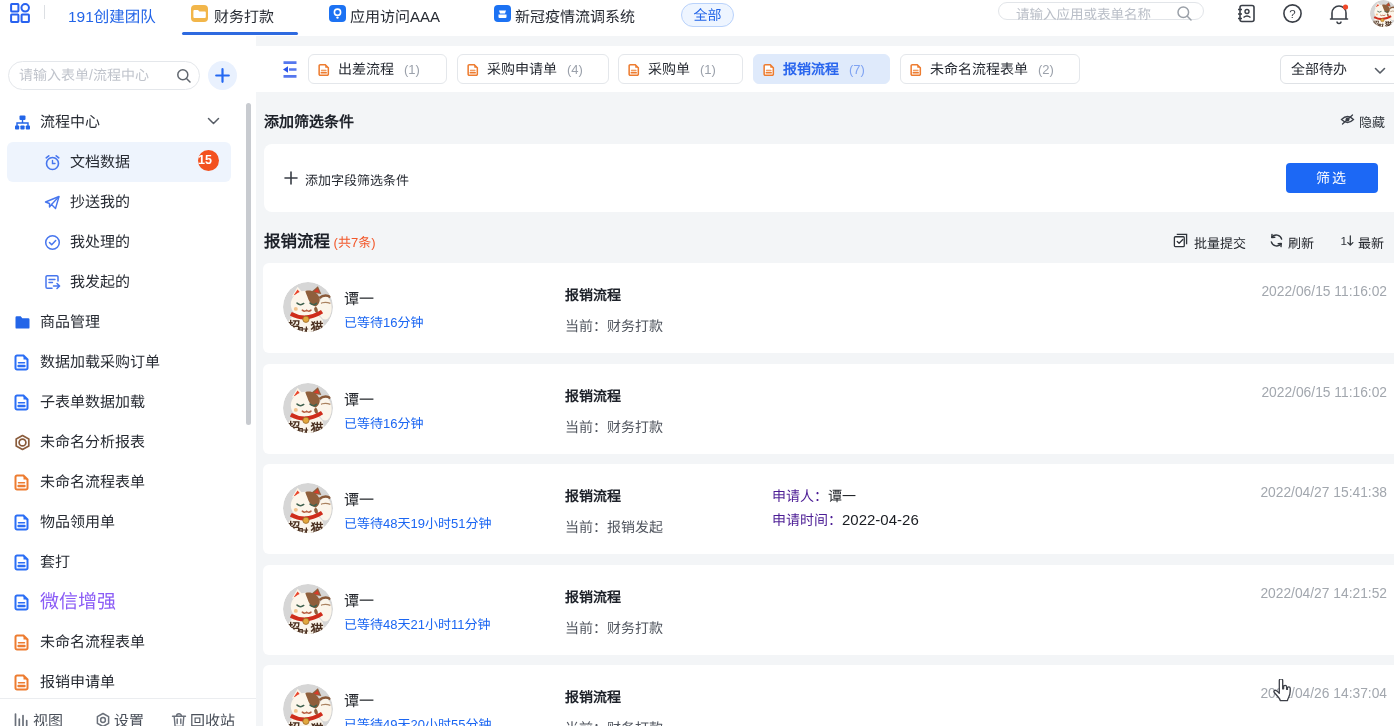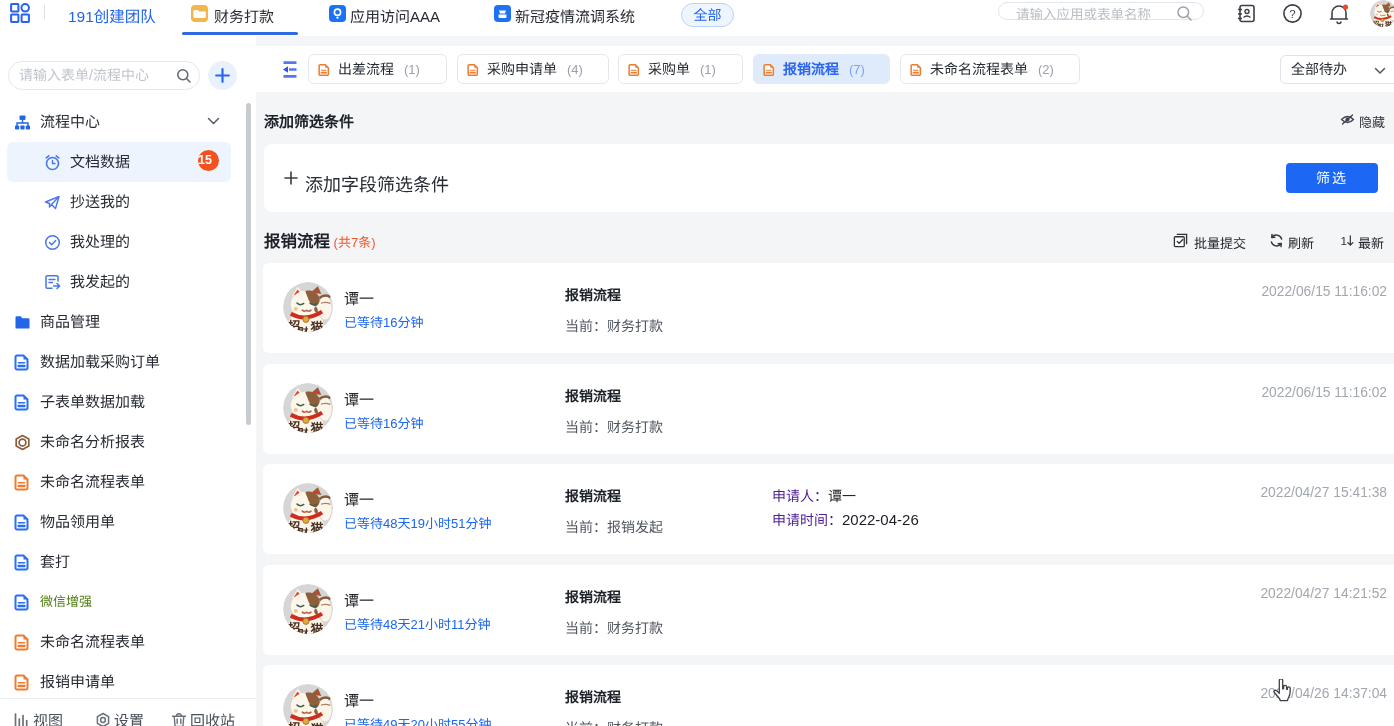--- a/index.html
+++ b/index.html
@@ -239,21 +239,21 @@
       <div class="srow" style="top:506px">
         <svg style="position:absolute;left:14px;top:12px" width="17" height="17" viewBox="0 0 17 17">
           <use href="#docblue"></use>
         </svg>
         <div style="position:absolute;left:40px;height:40px;line-height:40px;font-size:15px;color:#272b33;white-space:nowrap">套打</div>
       </div>
       <div class="srow" style="top:546px">
         <svg style="position:absolute;left:14px;top:12px" width="17" height="17" viewBox="0 0 17 17">
           <use href="#docblue"></use>
         </svg>
-        <div style="position:absolute;left:40px;height:40px;line-height:40px;font-size:13px;color:#4d7c0f;white-space:nowrap">微信增强</div>
+        <div style="position:absolute;left:40px;height:40px;line-height:40px;font-size:19px;color:#8b5cf6;white-space:nowrap">微信增强</div>
       </div>
       <div class="srow" style="top:586px">
         <svg style="position:absolute;left:14px;top:12px" width="17" height="17" viewBox="0 0 17 17">
           <use href="#docorange"></use>
         </svg>
         <div style="position:absolute;left:40px;height:40px;line-height:40px;font-size:15px;color:#272b33;white-space:nowrap">未命名流程表单</div>
       </div>
       <div class="srow" style="top:626px">
         <svg style="position:absolute;left:14px;top:12px" width="17" height="17" viewBox="0 0 17 17">
           <use href="#docorange"></use>
@@ -327,21 +327,21 @@
  <div class="abs" style="left:1103px;top:76px;font-size:13px;color:#2f343b">隐藏</div>
  <svg class="abs" style="left:1084px;top:77px" width="15" height="13" viewBox="0 0 15 13">
   <path d="M1.5,6.5 Q7.5,0.5 13.5,6.5 Q7.5,12.5 1.5,6.5 Z" fill="none" stroke="#3c414a" stroke-width="1.3"></path>
   <circle cx="7.5" cy="6.5" r="2" fill="#3c414a"></circle>
   <path d="M2.5,11 L12.5,2" stroke="#3c414a" stroke-width="1.3" stroke-linecap="round"></path>
  </svg>
  <div id="fcard">
   <svg class="abs" style="left:20px;top:27px" width="14" height="14" viewBox="0 0 14 14">
         <path d="M7,1 V13 M1,7 H13" stroke="#383d45" stroke-width="1.6" stroke-linecap="round"></path>
       </svg>
-  <div class="abs" style="left:41px;top:26px;font-size:18px;color:#272b33">添加字段筛选条件</div>
+  <div class="abs" style="left:41px;top:26px;font-size:13px;color:#272b33">添加字段筛选条件</div>
   <div id="fbtn">筛选</div>
  </div>
  <div class="abs" style="left:8px;top:192px"><span class="h15b" style="font-size:16.5px">报销流程</span><span style="color:#f2572a;font-size:13px">&nbsp;(共7条)</span></div>
  <div class="abs" style="left:938px;top:197px;font-size:13px;color:#23262c">批量提交</div>
  <svg class="abs" style="left:917px;top:197px" width="15" height="15" viewBox="0 0 16 16">
   <path d="M4,1.5 h10.5 v10.5" fill="none" stroke="#2f343b" stroke-width="1.4"></path>
   <rect x="1.5" y="4" width="10.5" height="10.5" rx="1" fill="#fff" stroke="#2f343b" stroke-width="1.4"></rect>
   <path d="M4.5,9 l2,2 l4,-4" fill="none" stroke="#2f343b" stroke-width="1.4" stroke-linecap="round" stroke-linejoin="round"></path>
  </svg>
  <div class="abs" style="left:1032px;top:197px;font-size:13px;color:#23262c">刷新</div>

